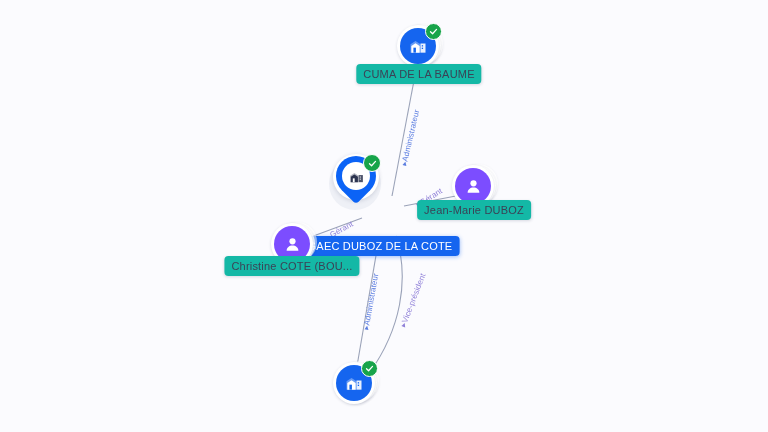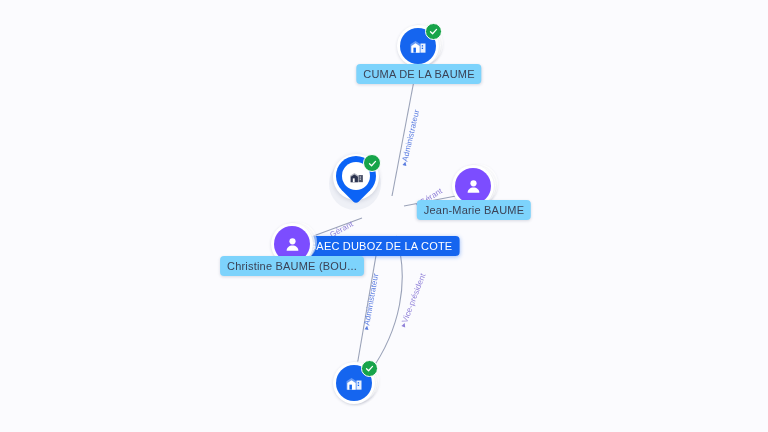--- a/index.html
+++ b/index.html
@@ -145,21 +145,21 @@
 
   
   .node-label {
     position: absolute;
     transform: translateX(-50%);
     white-space: nowrap;
     font-size: 11px;
     line-height: 14px;
     padding: 3px 7px;
     border-radius: 4px;
-    background: #7dd3fc;
+    background: #14b8a6;
     color: #3b4256;
     box-shadow: 0 1px 3px rgba(40,50,90,0.17);
     letter-spacing: 0.2px;
   }
   .node-label.focus {
     background: #1565ef;
     color: #ffffff;
     font-weight: 400;
     box-shadow: 0 1px 4px rgba(21,101,239,0.4);
   }
@@ -254,21 +254,21 @@
         <div class="sheet s1"></div>
         <div class="disc person">
           <svg width="19" height="19" viewBox="0 0 24 24" aria-hidden="true">
             <circle cx="12" cy="8" r="3.9" fill="#ffffff"></circle>
             <path d="M4.6 20c0-4.1 3.3-6.6 7.4-6.6s7.4 2.5 7.4 6.6z" fill="#ffffff"></path>
           </svg>
         </div>
       </div>
     </div>
   </div>
-  <div class="node-label" style="left:474px; top:200px;">Jean-Marie BAUME</div>
+  <div class="node-label" style="left:474px; top:200px;">Jean-Marie DUBOZ</div>
 
   <div class="node" style="left:384px; top:212px;">
     <div class="node-visual" style="left:0; top:0;">
       <div class="pin-wrap" style="transform: translate(-50%,-50%); position:relative; left:0; top:0;">
         <div class="pin-halo"></div>
         <div class="pin-halo2"></div>
         <div class="pin-shape"></div>
         <div class="pin-inner">
           <svg width="17" height="17" viewBox="0 0 24 24" aria-hidden="true">
             <path d="M3 20v-9l6-4 6 4v9z" fill="#2d3550" opacity="0.35"></path>
@@ -297,21 +297,21 @@
         <div class="sheet s1"></div>
         <div class="disc person">
           <svg width="19" height="19" viewBox="0 0 24 24" aria-hidden="true">
             <circle cx="12" cy="8" r="3.9" fill="#ffffff"></circle>
             <path d="M4.6 20c0-4.1 3.3-6.6 7.4-6.6s7.4 2.5 7.4 6.6z" fill="#ffffff"></path>
           </svg>
         </div>
       </div>
     </div>
   </div>
-  <div class="node-label" style="left:292px; top:256px;">Christine BAUME (BOU...</div>
+  <div class="node-label" style="left:292px; top:256px;">Christine COTE (BOU...</div>
 
   <div class="node" style="left:355px; top:382px;">
     <div class="node-visual" style="left:0; top:0;">
       <div class="stack">
         <div class="sheet s3"></div>
         <div class="sheet s2"></div>
         <div class="sheet s1"></div>
         <div class="disc company">
           <svg width="20" height="20" viewBox="0 0 24 24" aria-hidden="true">
             <path d="M3 20V10l6-4 6 4v10z" fill="#ffffff" opacity="0.35"></path>

